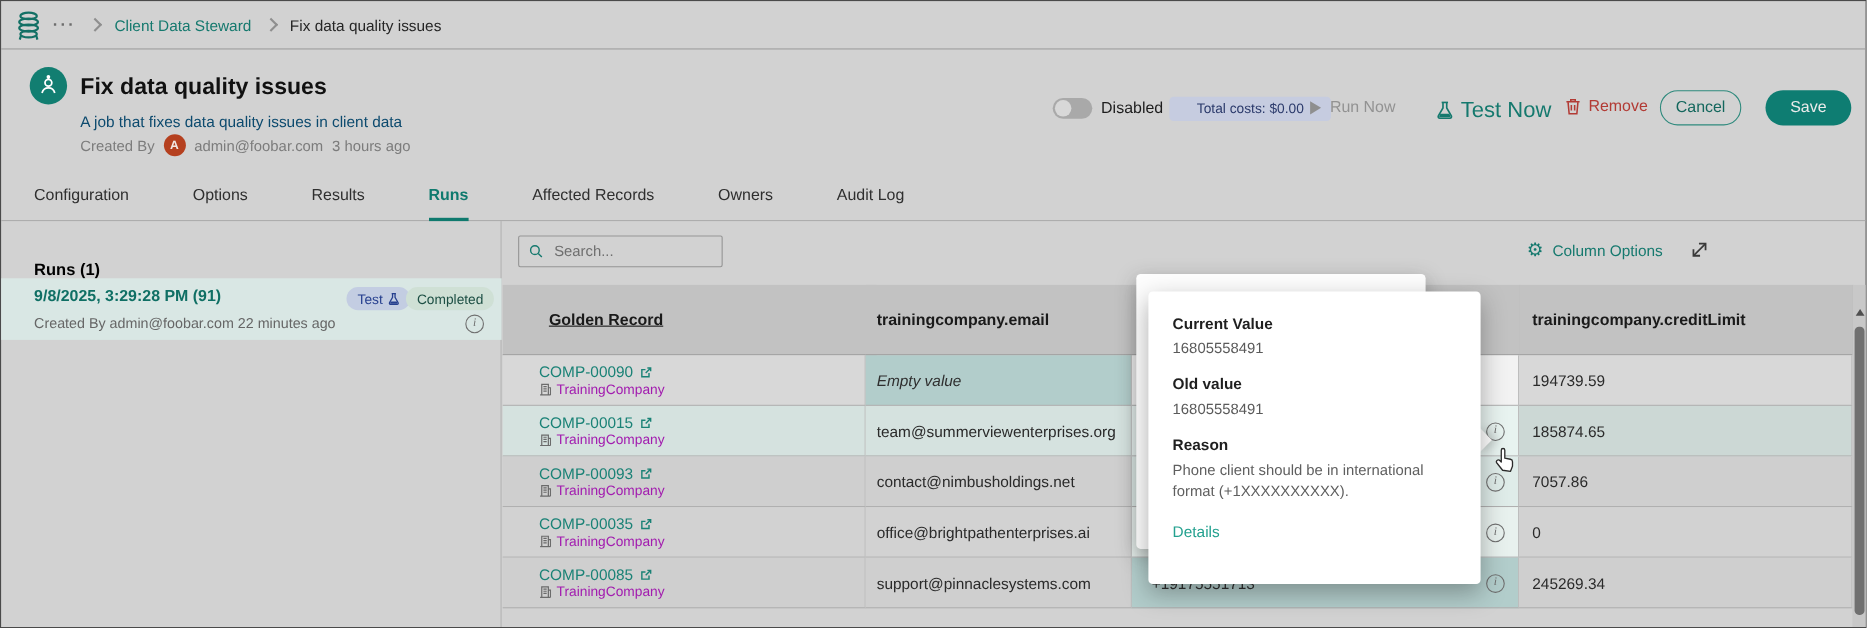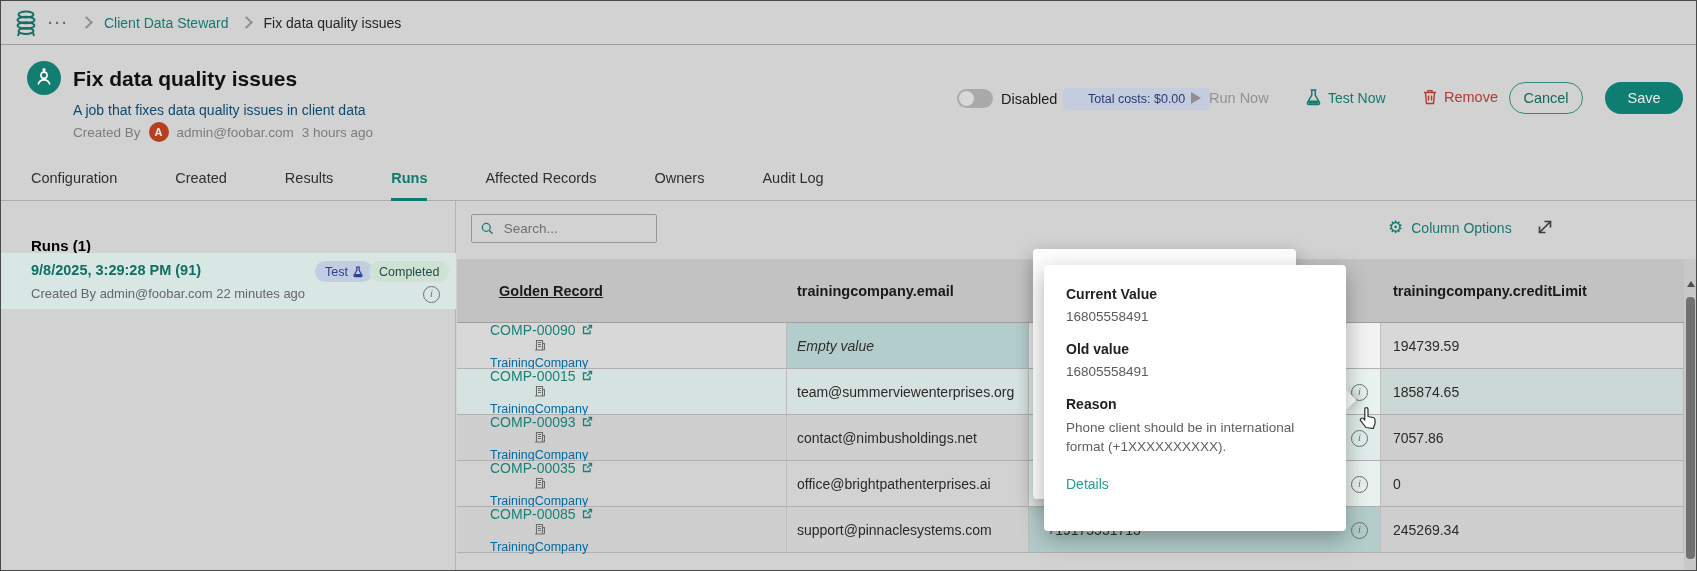--- a/index.html
+++ b/index.html
@@ -27,21 +27,21 @@
   .avatar{width:20px;height:20px;border-radius:50%;background:#b5401f;color:#f2e8e4;font-size:11px;
           font-weight:bold;display:flex;align-items:center;justify-content:center;}
 
   .toggle{position:absolute;left:956px;top:44px;width:36px;height:19px;border-radius:10px;background:#a9a9a9;cursor:pointer;}
   .toggle::after{content:"";position:absolute;left:2px;top:2px;width:15px;height:15px;border-radius:50%;background:#d8d8d8;}
   .toggle-label{position:absolute;left:1000px;top:46px;font-size:14.5px;color:#1d1d1d;}
   .costs-pill{position:absolute;left:1062px;top:43px;height:22px;padding:0 25px;border-radius:4px;
               background:#c6cce0;color:#2b3a6b;font-size:12.5px;display:flex;align-items:center;}
   .runnow{position:absolute;left:1190px;top:45px;display:flex;align-items:center;gap:8px;color:#929292;font-size:14.5px;cursor:default;}
   .play-ico{width:0;height:0;border-left:10px solid #8f8f8f;border-top:6px solid transparent;border-bottom:6px solid transparent;}
-  .testnow{position:absolute;left:1305px;top:44px;display:flex;align-items:center;gap:7px;color:#15796e;font-size:14px;cursor:pointer;justify-content:flex-end;}
+  .testnow{position:absolute;left:1305px;top:44px;display:flex;align-items:center;gap:7px;color:#15796e;font-size:20px;cursor:pointer;justify-content:flex-end;}
   .removebtn{position:absolute;left:1422px;top:44px;display:flex;align-items:center;gap:7px;color:#b23a34;font-size:14.5px;cursor:pointer;}
   .cancelbtn{position:absolute;left:1508px;top:37px;width:74px;height:32px;border:1.5px solid #2f8a7d;border-radius:17px;
              background:transparent;color:#14675d;font-size:14.5px;display:flex;align-items:center;justify-content:center;cursor:pointer;box-sizing:border-box;}
   .savebtn{position:absolute;left:1604px;top:37px;width:78px;height:32px;border-radius:17px;background:#0e7d72;
            color:#ebebeb;font-size:14.5px;display:flex;align-items:center;justify-content:center;cursor:pointer;}
 
   
   .tabbar{position:absolute;left:0;top:155px;width:100%;height:45px;border-bottom:1px solid #adadad;
           display:flex;padding-left:30px;gap:58px;box-sizing:border-box;}
   .tab{position:relative;height:44px;line-height:44px;font-size:14.5px;color:#2f2f2f;cursor:pointer;}
@@ -82,21 +82,21 @@
   .hcell.c2{padding-left:10px;width:232px;}
   .hcell.c3{width:352px;padding-left:0;}
   .hcell.c4{padding-left:12px;width:291px;}
   .cell{height:46px;border-bottom:1px solid #b0b0b0;border-right:1px solid #bdbdbd;
         display:flex;align-items:center;font-size:14px;color:#2a2a2a;position:relative;box-sizing:border-box;}
   .cell.g{flex-direction:column;align-items:flex-start;justify-content:center;padding-left:33px;gap:1px;}
   .cell.e{padding-left:10px;}
   .cell.p{padding-left:18px;}
   .cell.cr{padding-left:12px;}
   .gr-link{display:flex;align-items:center;gap:6px;color:#1a8276;font-size:14px;cursor:pointer;}
-  .gr-src{display:flex;align-items:center;gap:5px;color:#0369a1;font-size:12.5px;flex-direction:column;}
+  .gr-src{display:flex;align-items:center;gap:5px;color:#a21caf;font-size:12.5px;}
   .empty-val{font-style:italic;color:#2f2f2f;}
   .cell .cell-info{position:absolute;right:12px;top:15px;}
   
   .bg-a{background:#d8d8d8;}           
   .bg-b{background:#cfcfcf;}           
   .bg-c{background:#d2d2d2;}           
   .bg-row2{background:#d5e2df;}        
   .bg-row2c{background:#ccd8d5;}
   .bg-sel{background:#b2cdcb;}         
   .bg-p1{background:#f2f2f2;}
@@ -188,21 +188,21 @@
         </g>
       </svg>
       <span>Remove</span>
     </div>
     <div class="cancelbtn">Cancel</div>
     <div class="savebtn">Save</div>
   </div>
 
   <div class="tabbar">
     <div class="tab">Configuration</div>
-    <div class="tab">Created</div>
+    <div class="tab">Options</div>
     <div class="tab">Results</div>
     <div class="tab active">Runs</div>
     <div class="tab">Affected Records</div>
     <div class="tab">Owners</div>
     <div class="tab">Audit Log</div>
   </div>
 
   <div class="leftpanel">
     <div class="runs-title">Runs (1)</div>
     <div class="run-item">

